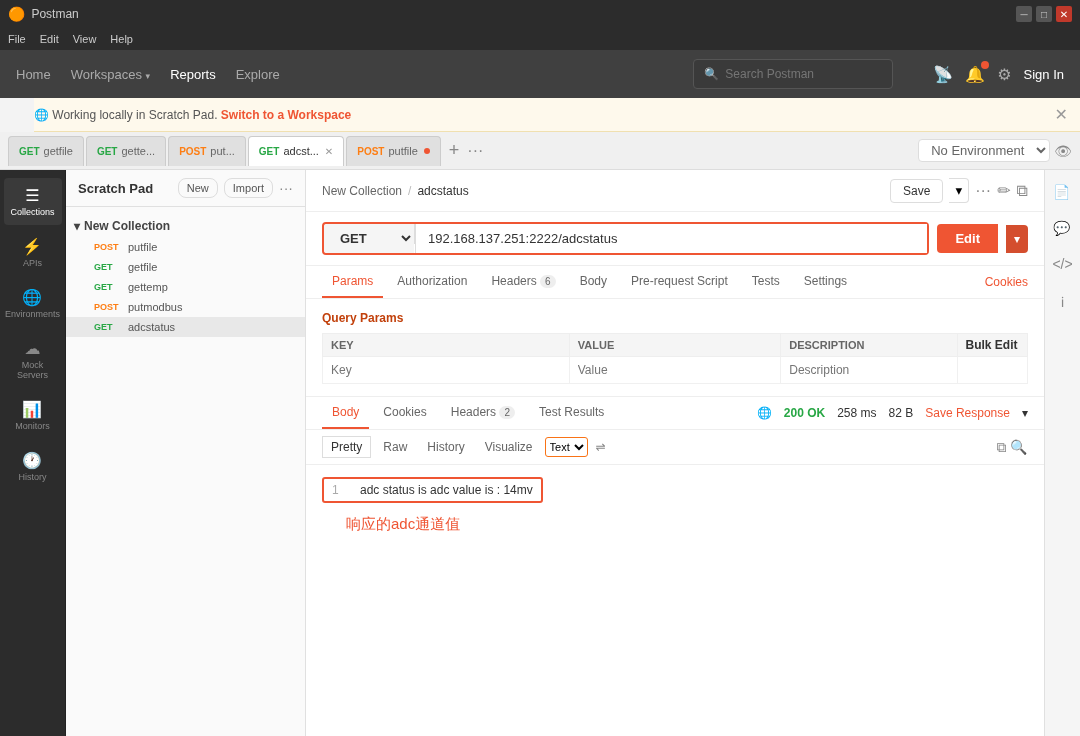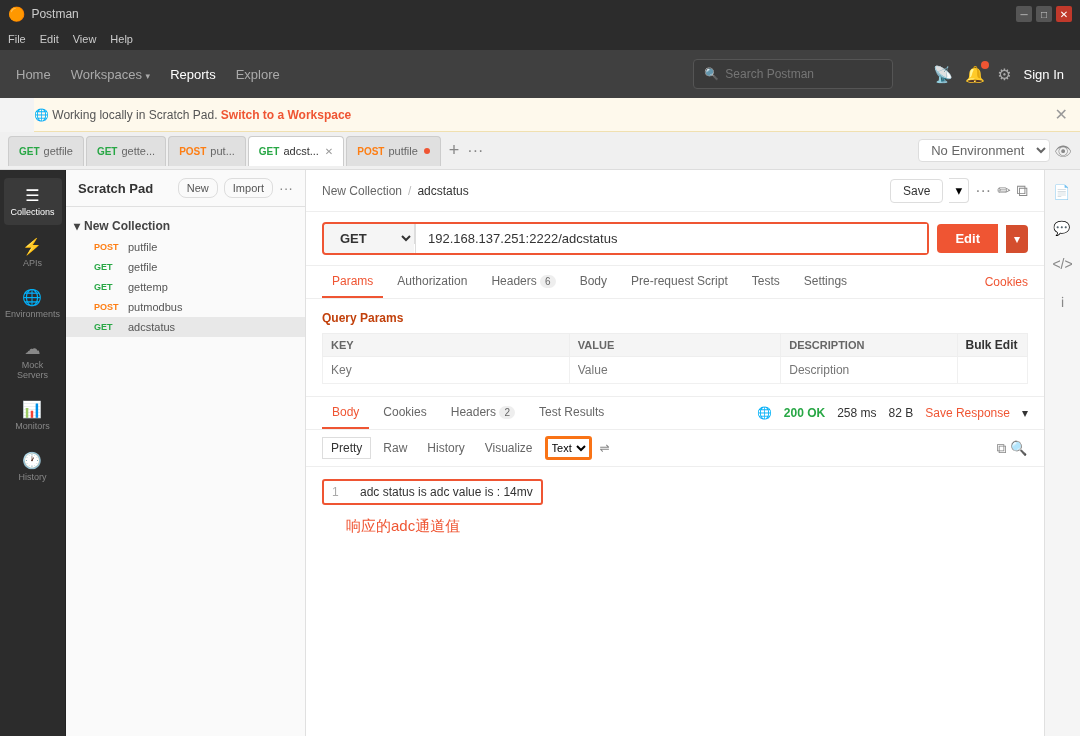--- a/index.html
+++ b/index.html
@@ -119,21 +119,21 @@
     .response-tab { padding: 8px 10px; font-size: 12px; color: #666; cursor: pointer; border-bottom: 2px solid transparent; }
     .response-tab.active { color: #ef5533; border-bottom-color: #ef5533; }
     .response-status { margin-left: auto; display: flex; gap: 12px; align-items: center; font-size: 12px; }
     .status-200 { color: #28a745; font-weight: 600; }
     .save-response-btn { color: #ef5533; cursor: pointer; font-size: 12px; }
 
     
     .response-toolbar { display: flex; align-items: center; gap: 4px; padding: 6px 16px; border-bottom: 1px solid #eee; }
     .resp-btn { background: none; border: none; font-size: 12px; color: #666; cursor: pointer; padding: 3px 8px; border-radius: 0; }
     .resp-btn.active { background: #fff; border: 1px solid #ddd; color: #333; font-weight: 500; }
-    .text-select { background: #fff; border: 3px solid #f97316; border-radius: 3px; padding: 2px 0; font-size: 11px; cursor: pointer; }
+    .text-select { background: #fff; border: 1px solid #f97316; border-radius: 3px; padding: 2px 0; font-size: 11px; cursor: pointer; }
     .resp-icon-btn { background: none; border: none; color: #888; cursor: pointer; font-size: 14px; margin-left: auto; }
 
     
     .response-body { padding: 12px 16px; flex: 1; background: #fff; position: relative; }
     .code-line { display: flex; gap: 12px; font-family: 'Courier New', monospace; font-size: 12px; }
     .line-num { color: #aaa; min-width: 16px; }
     .code-content { color: #333; }
     .response-highlight-box { border: 2px solid #ef5533; border-radius: 3px; padding: 4px 8px; display: inline-block; background: #fff; }
 
     

